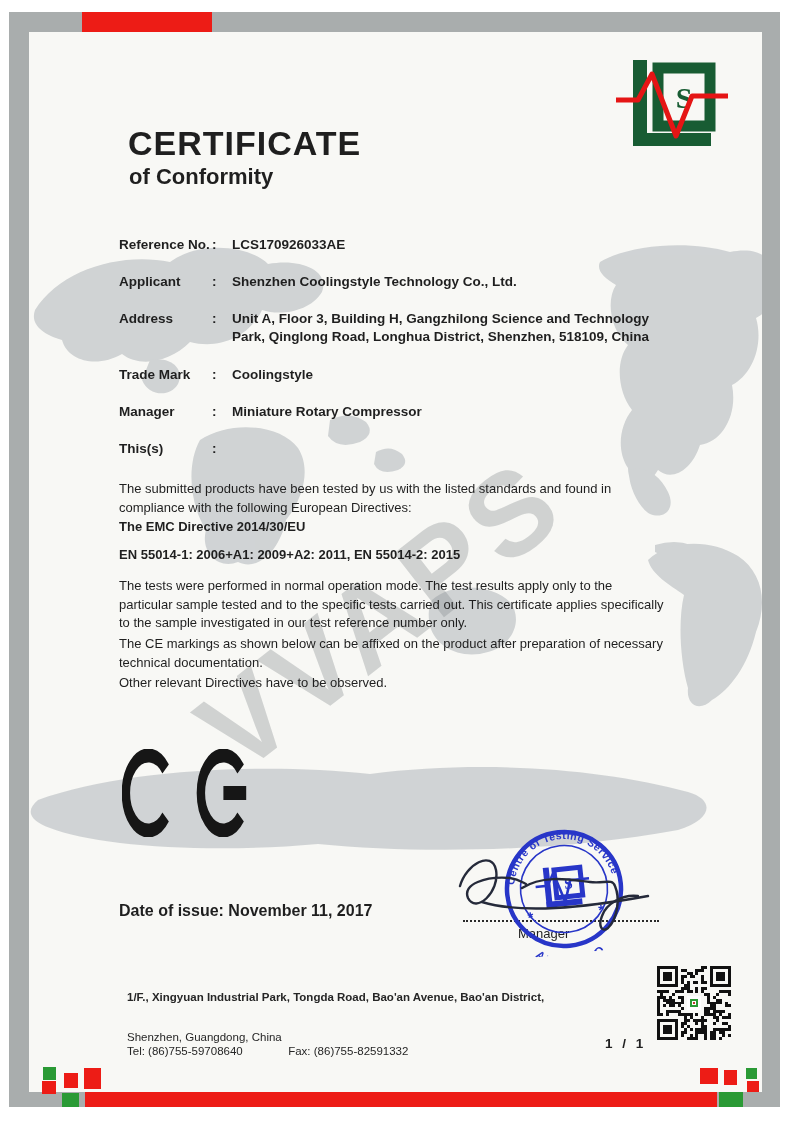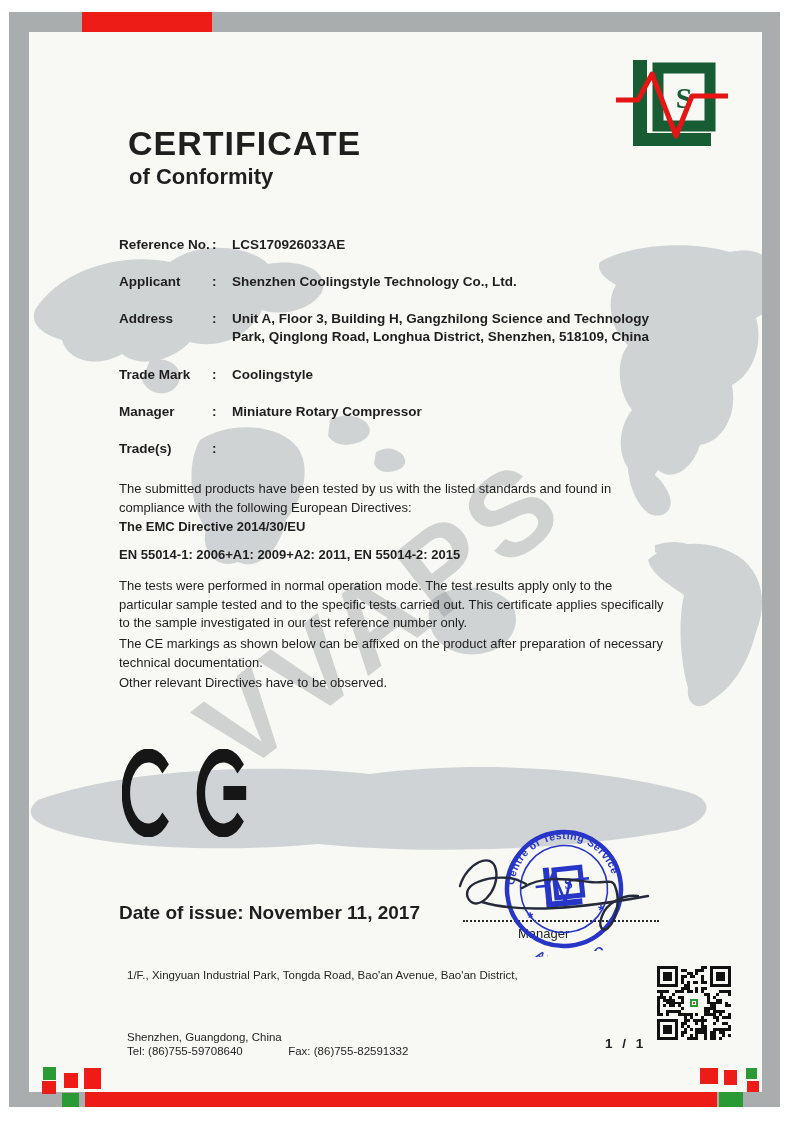--- a/index.html
+++ b/index.html
@@ -32,28 +32,28 @@
   .field-label{width:93px;flex:none;}
   .field-colon{width:20px;flex:none;}
   .field-value{width:437px;}
   #row-0{top:236px}#row-1{top:273px}#row-2{top:310px}#row-3{top:366px}#row-4{top:403px}#row-5{top:440px}
   
   .para{position:absolute;left:119px;width:545px;font-size:13px;line-height:18.7px;}
   .para.bold{font-weight:bold;}
   #para-0{top:480px}#para-1{top:518px}#para-2{top:546px}#para-3{top:577px}#para-4{top:635px}#para-5{top:674px}
   
   #ce-mark{position:absolute;left:122px;top:749px;}
-  #date-line{position:absolute;left:119px;top:902px;font-size:19px;font-weight:bold;}
+  #date-line{position:absolute;left:119px;top:902px;font-size:16px;font-weight:bold;}
   #sign-dotted-line{position:absolute;left:463px;top:920px;width:196px;border-bottom:2px dotted #2a2a2a;}
   #manager-label{position:absolute;left:518px;top:926px;width:80px;font-size:13px;}
   #stamp{position:absolute;left:498px;top:824px;transform:rotate(-6deg);}
   #signature{position:absolute;left:452px;top:836px;}
   
   .footer-line{position:absolute;left:127px;font-size:11.5px;line-height:14px;color:#262626;white-space:nowrap;}
-  #footer-0{top:1002px}#footer-1{top:968px;font-weight:normal}#footer-2{top:1030px}
+  #footer-0{top:1002px}#footer-1{top:990px;font-weight:bold}#footer-2{top:1030px}
   #footer-3{top:1044px}#footer-4{top:1058px}
   .footer-col1{display:inline-block;width:158px;}
   #qr-code{position:absolute;left:657px;top:966px;width:74px;height:74px;}
   #page-number{position:absolute;left:605px;top:1036px;font-size:13.5px;font-weight:bold;letter-spacing:3px;}
 </style>
 </head>
 <body>
 
 <div id="canvas">
 
@@ -107,21 +107,21 @@
     <span class="field-label">Trade Mark</span>
     <span class="field-colon">:</span>
     <span class="field-value">Coolingstyle</span>
   </div>
   <div class="field-row" id="row-4">
     <span class="field-label">Manager</span>
     <span class="field-colon">:</span>
     <span class="field-value">Miniature Rotary Compressor</span>
   </div>
   <div class="field-row" id="row-5">
-    <span class="field-label">Trade(s)</span>
+    <span class="field-label">This(s)</span>
     <span class="field-colon">:</span>
   </div>
 
   <div class="para" id="para-0">The submitted products have been tested by us with the listed standards and found in compliance with the following European Directives:</div>
   <div class="para bold" id="para-1">The EMC Directive 2014/30/EU</div>
   <div class="para bold" id="para-2">EN 55014-1: 2006+A1: 2009+A2: 2011, EN 55014-2: 2015</div>
   <div class="para" id="para-3">The tests were performed in normal operation mode. The test results apply only to the particular sample tested and to the specific tests carried out. This certificate applies specifically to the sample investigated in our test reference number only.</div>
   <div class="para" id="para-4">The CE markings as shown below can be affixed on the product after preparation of necessary technical documentation.</div>
   <div class="para" id="para-5">Other relevant Directives have to be observed.</div>
 

